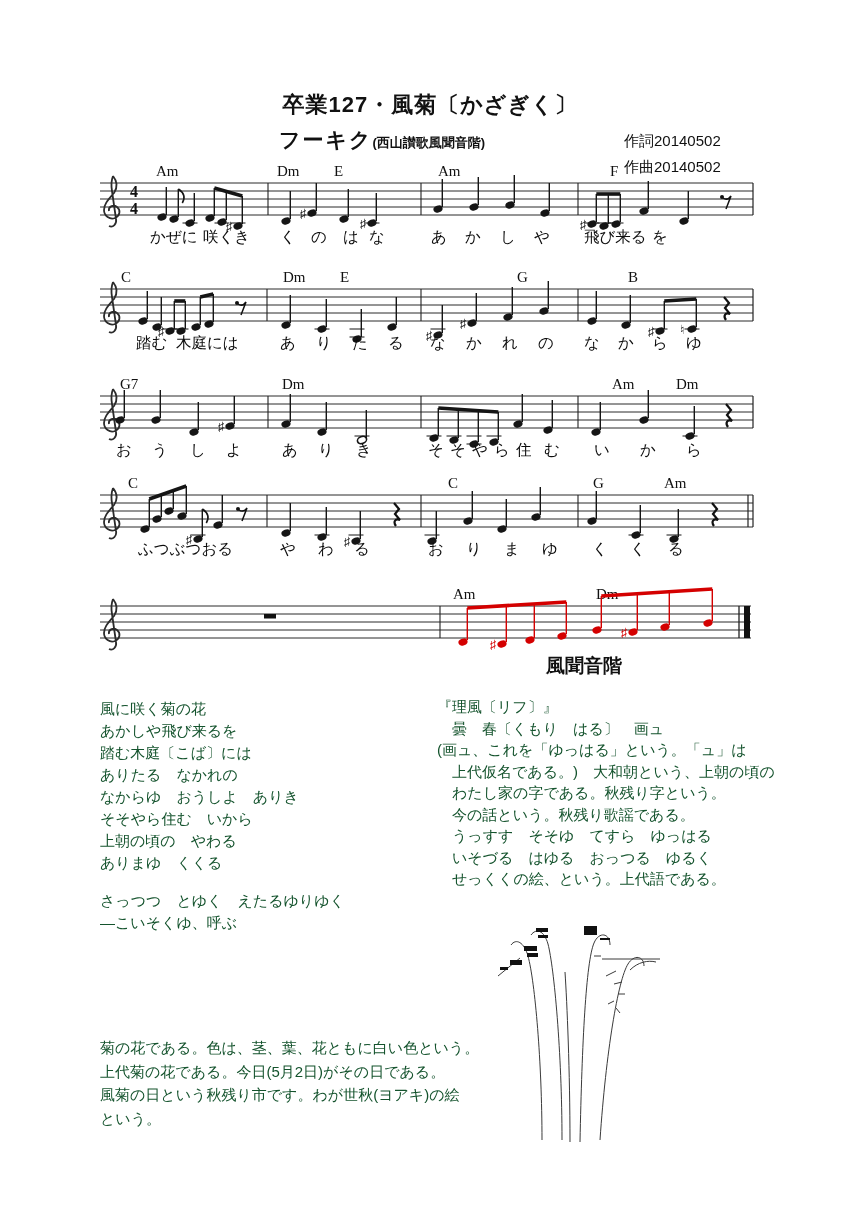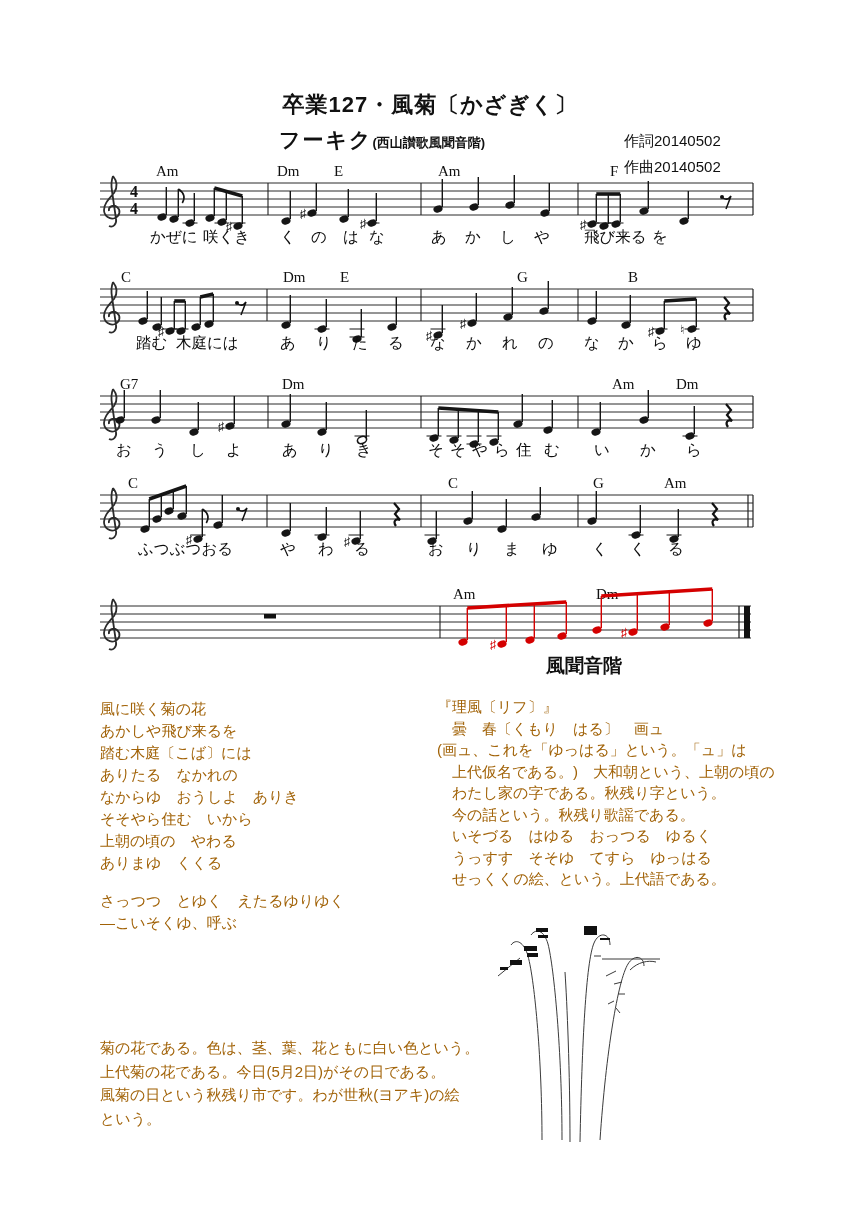--- a/index.html
+++ b/index.html
@@ -4,21 +4,21 @@
 <style>
   html,body{margin:0;padding:0;background:#fff;}
   .page{position:relative;width:860px;height:1214px;background:#ffffff;overflow:hidden;
         font-family:"Liberation Sans",sans-serif;color:#111;}
   .title{position:absolute;left:0;top:90px;width:860px;text-align:center;
          font-size:22px;font-weight:bold;letter-spacing:1px;}
   .subtitle-row{position:absolute;left:0;top:126px;width:764px;text-align:center;white-space:nowrap;}
   .sub-main{font-size:21px;font-weight:bold;letter-spacing:2px;}
   .sub-note{font-size:13px;font-weight:bold;}
   .credits{position:absolute;left:624px;top:128px;font-size:15px;line-height:26px;}
-  .tblock{position:absolute;font-size:15px;line-height:22px;white-space:pre;color:#a16207;}
+  .tblock{position:absolute;font-size:15px;line-height:22px;white-space:pre;color:#14532d;}
   #blk-commentary{line-height:21.5px;}
   #blk-footer{line-height:23.5px;font-size:15px;}
   svg text{user-select:none;}
 </style>
 </head>
 <body>
 
 <div class="page">
 
   <div class="title">卒業127・風菊〔かざぎく〕</div>
@@ -370,21 +370,21 @@
       <line x1="637.3" y1="630" x2="637.3" y2="593.7297297297297" stroke="#d40000" stroke-width="1.4"></line>
       <line x1="669.3" y1="625" x2="669.3" y2="591.7117117117117" stroke="#d40000" stroke-width="1.4"></line>
       <line x1="712.3" y1="621" x2="712.3" y2="589" stroke="#d40000" stroke-width="1.4"></line>
       <line x1="601.3" y1="596" x2="712.3" y2="589" stroke="#d40000" stroke-width="3.6"></line>
       <rect x="264" y="614" width="12" height="4.5" fill="#111"></rect>
       <text x="546" y="672" font-size="19" font-weight="600" fill="#111">風聞音階</text>
     </svg>
 
   <div class="tblock" id="blk-verse" style="left: 100px; top: 698px;"><div>風に咲く菊の花</div><div>あかしや飛び来るを</div><div>踏む木庭〔こば〕には</div><div>ありたる　なかれの</div><div>なからゆ　おうしよ　ありき</div><div>そそやら住む　いから</div><div>上朝の頃の　やわる</div><div>ありまゆ　くくる</div></div>
   <div class="tblock" id="blk-verse2" style="left: 100px; top: 890px;"><div>さっつつ　とゆく　えたるゆりゆく</div><div>―こいそくゆ、呼ぶ</div></div>
-  <div class="tblock" id="blk-commentary" style="left: 437px; top: 696px;"><div>『理風〔リフ〕』</div><div>　曇　春〔くもり　はる〕　画ュ</div><div>(画ュ、これを「ゆっはる」という。「ュ」は</div><div>　上代仮名である。)　大和朝という、上朝の頃の</div><div>　わたし家の字である。秋残り字という。</div><div>　今の話という。秋残り歌謡である。</div><div>　いそづる　はゆる　おっつる　ゆるく</div><div>　うっすす　そそゆ　てすら　ゆっはる</div><div>　せっくくの絵、という。上代語である。</div></div>
+  <div class="tblock" id="blk-commentary" style="left: 437px; top: 696px;"><div>『理風〔リフ〕』</div><div>　曇　春〔くもり　はる〕　画ュ</div><div>(画ュ、これを「ゆっはる」という。「ュ」は</div><div>　上代仮名である。)　大和朝という、上朝の頃の</div><div>　わたし家の字である。秋残り字という。</div><div>　今の話という。秋残り歌謡である。</div><div>　うっすす　そそゆ　てすら　ゆっはる</div><div>　いそづる　はゆる　おっつる　ゆるく</div><div>　せっくくの絵、という。上代語である。</div></div>
   <div class="tblock" id="blk-footer" style="left: 100px; top: 1036px;"><div>菊の花である。色は、茎、葉、花ともに白い色という。</div><div>上代菊の花である。今日(5月2日)がその日である。</div><div>風菊の日という秋残り市です。わが世秋(ヨアキ)の絵</div><div>という。</div></div>
 
   <svg style="position:absolute;left:480px;top:912px;" width="210" height="240" viewBox="0 0 210 240">
     <g stroke="#3a3a3a" stroke-width="1" fill="none">
       <path d="M62,228 C62,150 55,70 48,44 C44,30 36,26 31,33"></path>
       <path d="M82,228 C82,140 74,55 68,32 C64,18 56,16 51,23"></path>
       <path d="M90,230 C90,160 87,90 85,60"></path>
       <path d="M100,230 C102,130 106,50 114,31 C119,19 130,21 130,33"></path>
       <path d="M120,228 C126,140 138,68 148,52 C154,42 164,44 164,54"></path>
       <path d="M150,58 C158,50 168,48 176,50"></path>

